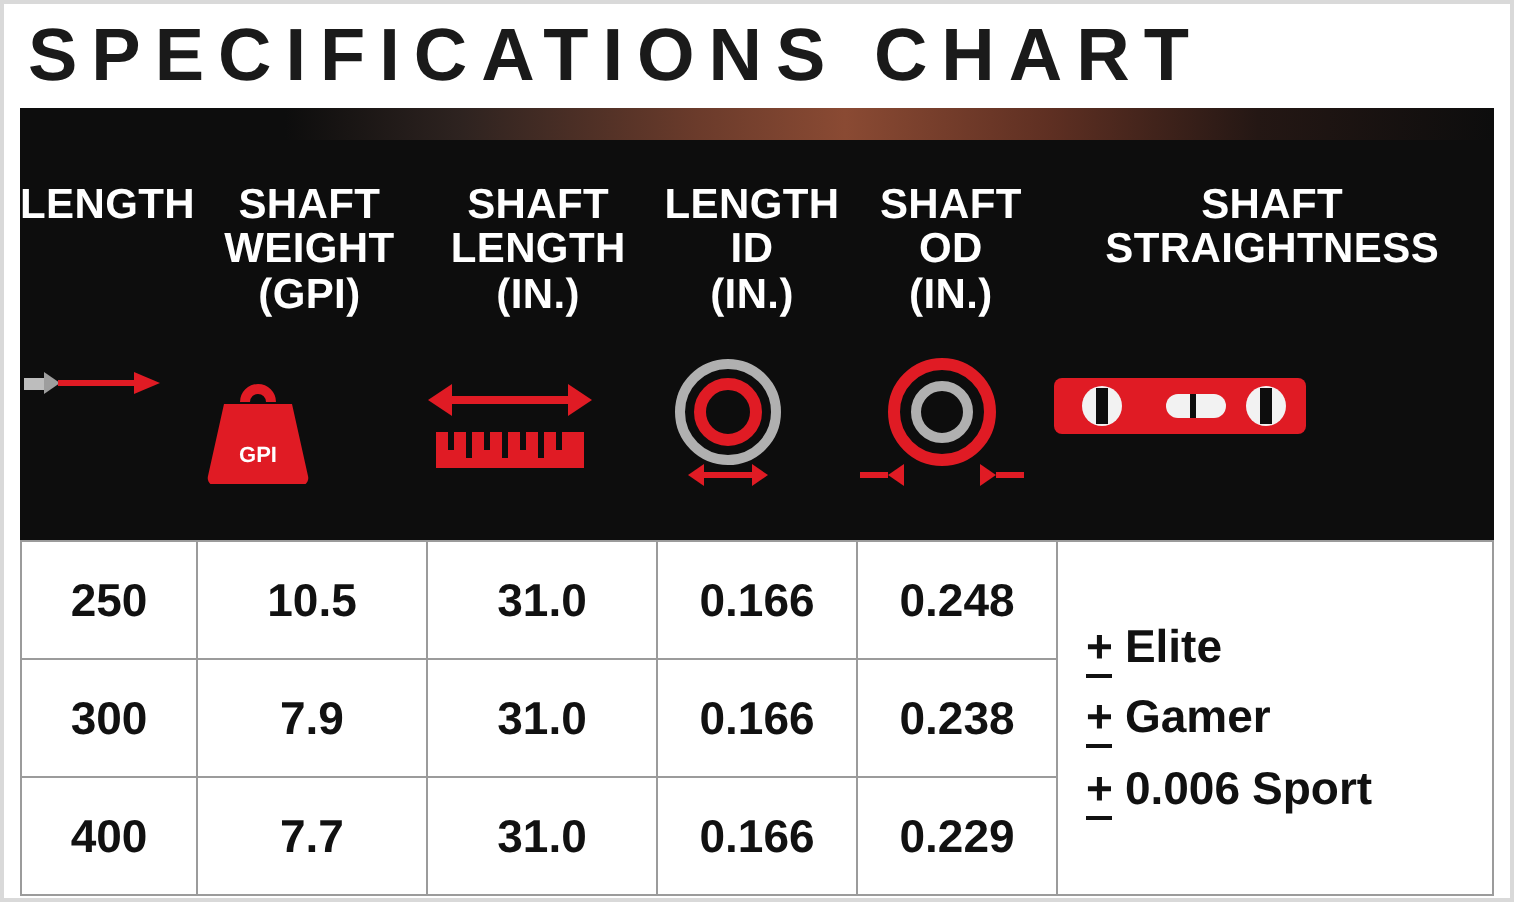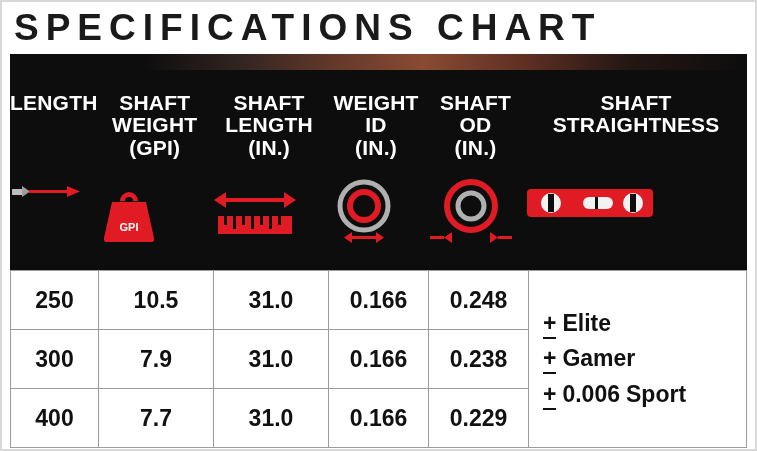--- a/index.html
+++ b/index.html
@@ -199,21 +199,21 @@
             <rect x="39" y="30" width="3" height="13"></rect>
             <rect x="48" y="30" width="3" height="9"></rect>
             <rect x="57" y="30" width="3" height="13"></rect>
             <rect x="66" y="30" width="3" height="9"></rect>
           </g>
         </svg>
       </div>
     </div>
 
     <div class="hcol c-id">
-      <div class="hlabel">WEIGHT ID
+      <div class="hlabel">LENGTH ID
 (IN.)</div>
       <div class="hicon">
         <svg width="76" height="72" viewBox="0 0 76 72">
           <circle cx="38" cy="28" r="24" fill="none" stroke="#b0b0b0" stroke-width="5"></circle>
           <circle cx="38" cy="28" r="14" fill="none" stroke="#e01b24" stroke-width="6"></circle>
           <g fill="#e01b24">
             <rect x="26" y="58" width="24" height="3"></rect>
             <polygon points="26,54 18,59.5 26,65"></polygon>
             <polygon points="50,54 58,59.5 50,65"></polygon>
           </g>

